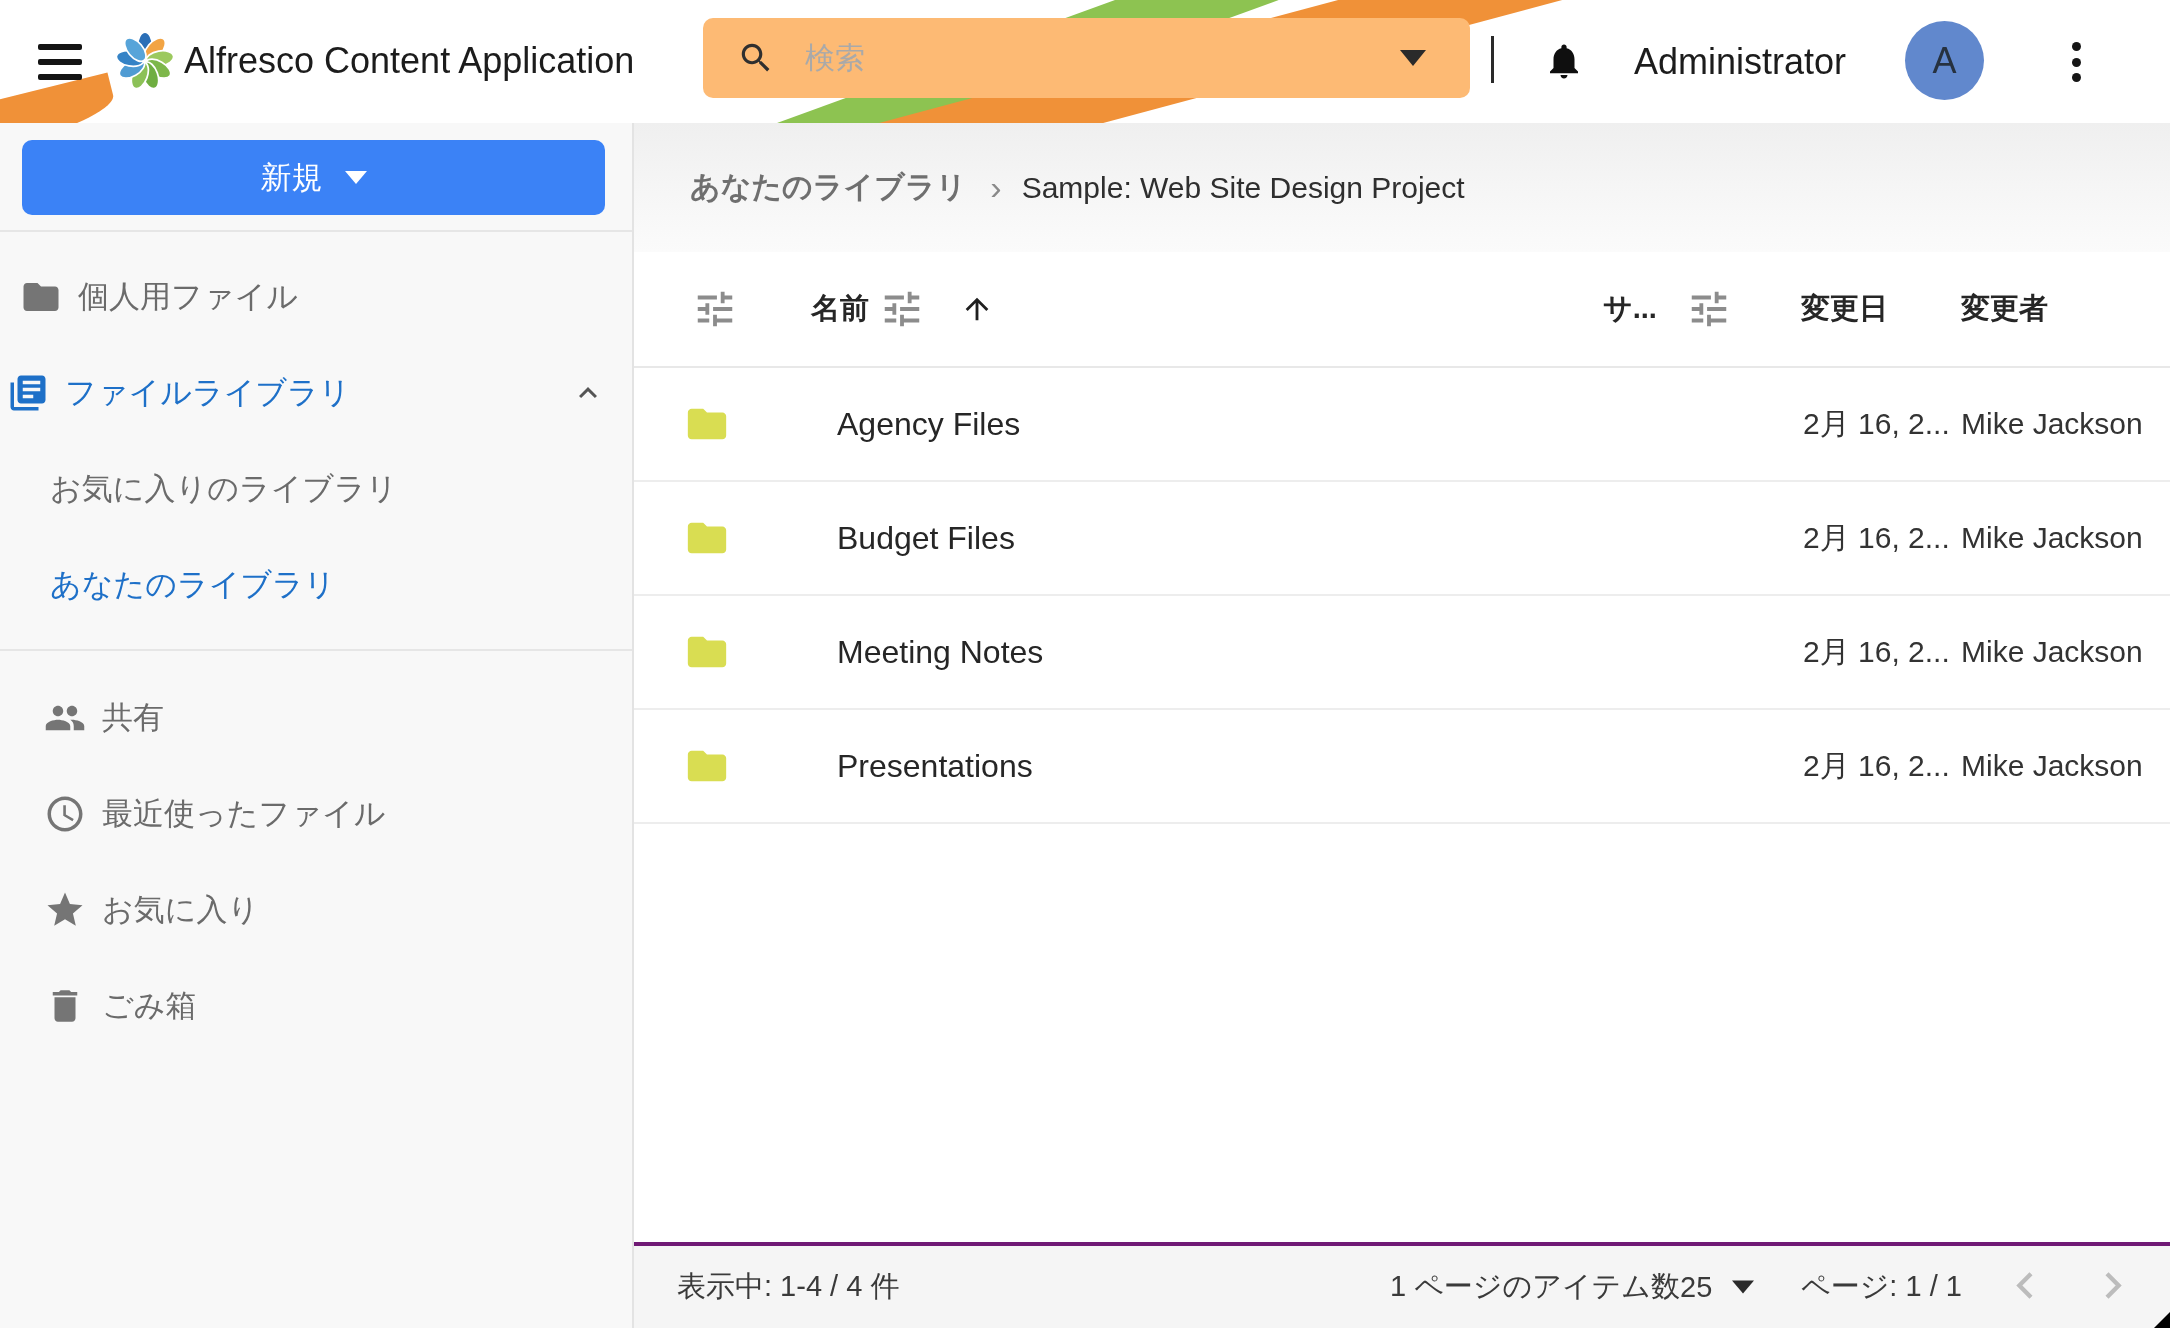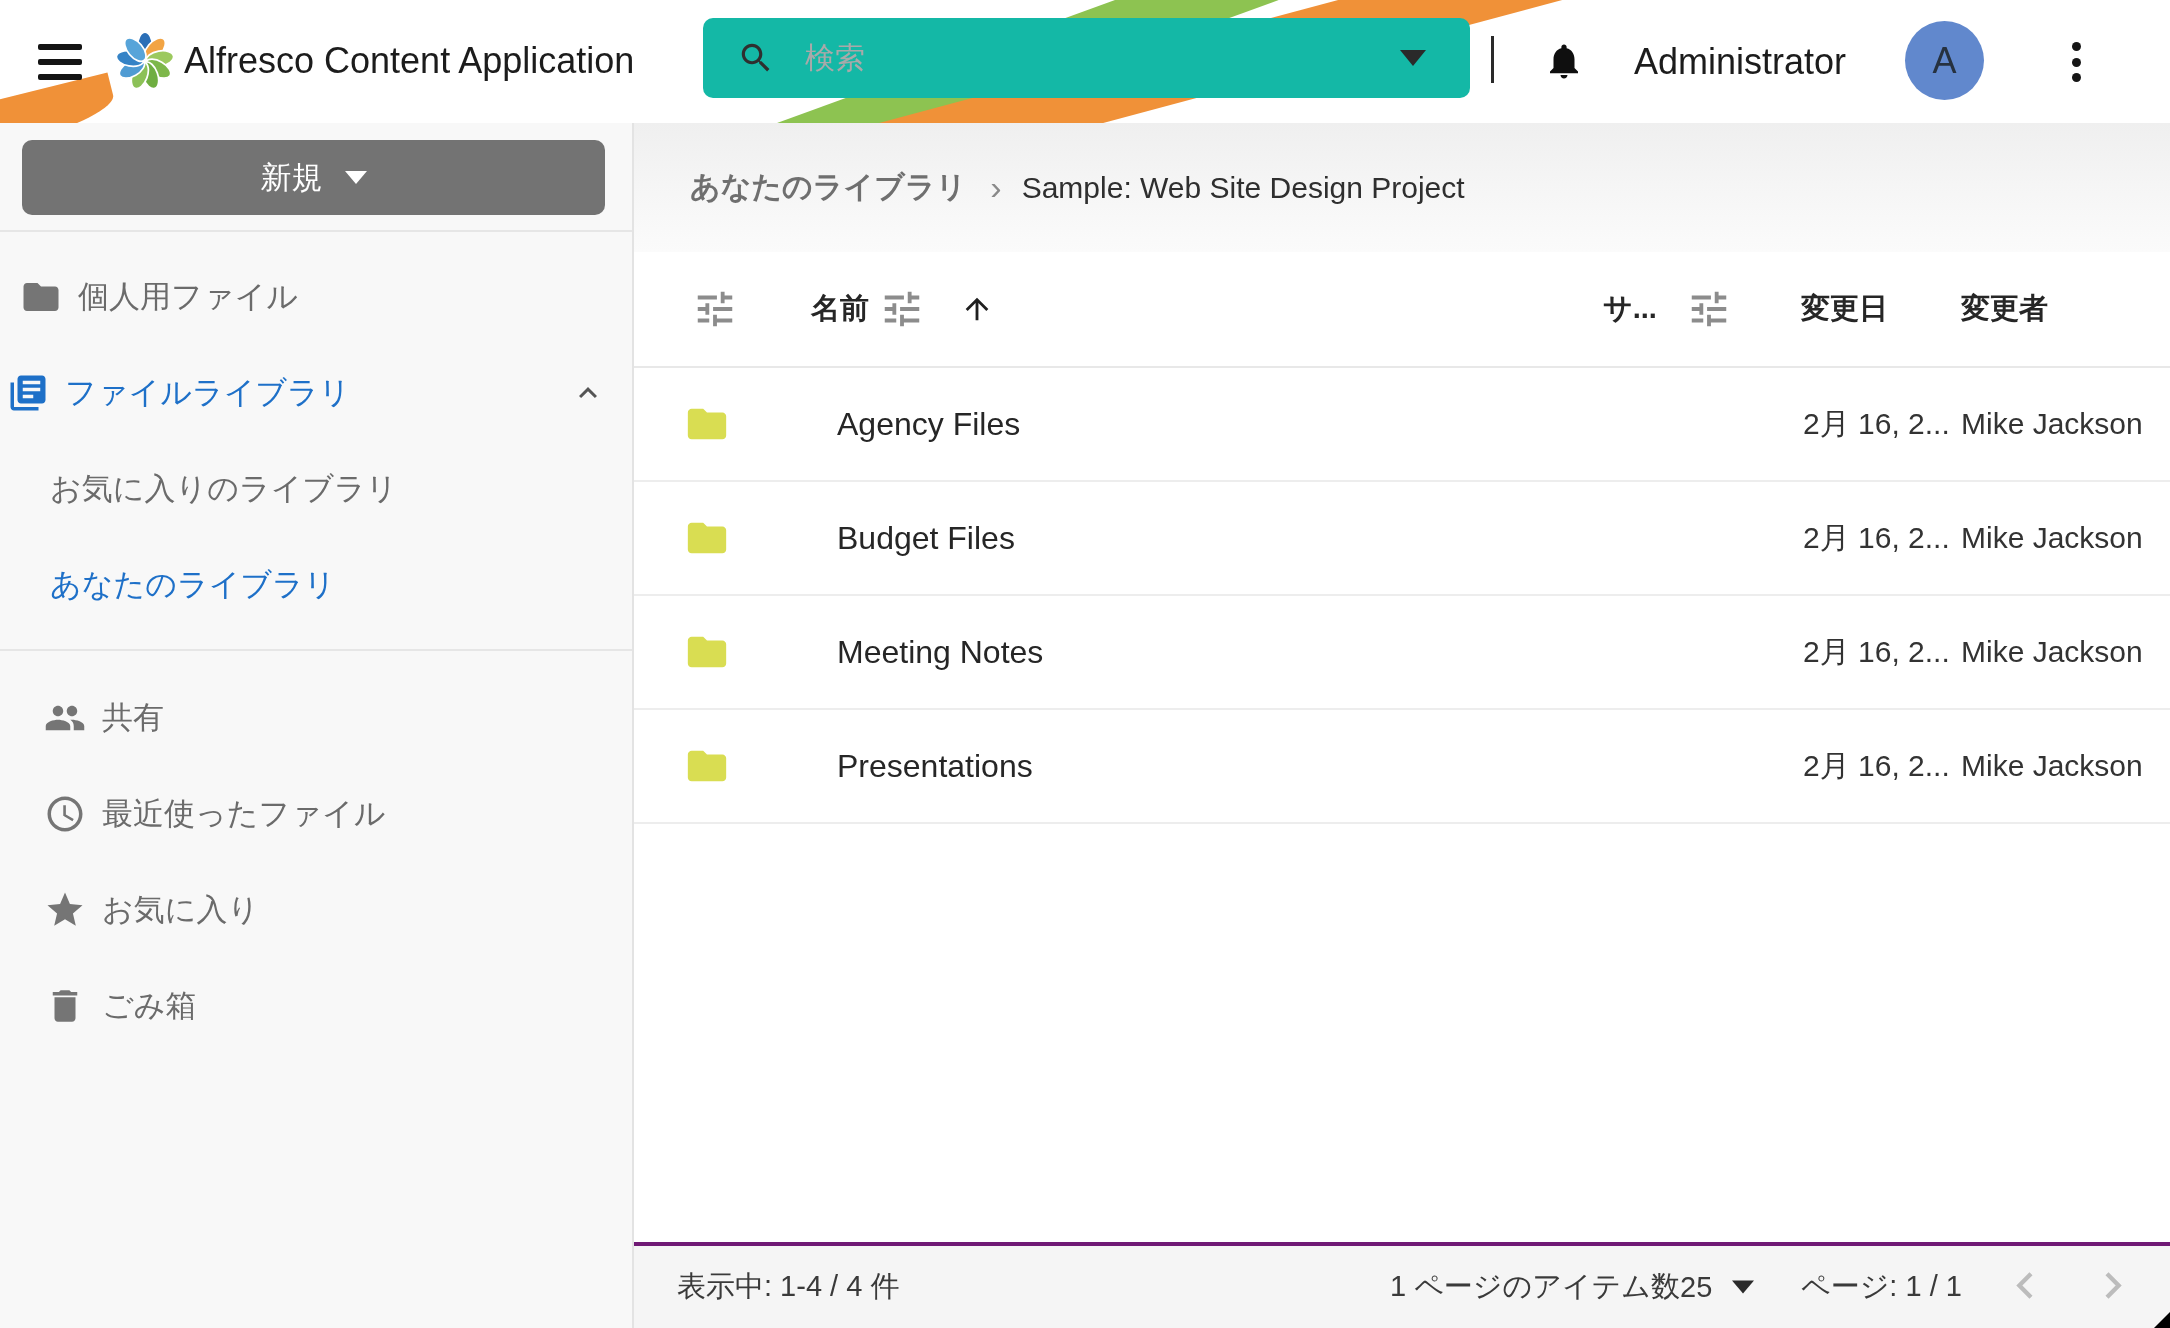--- a/index.html
+++ b/index.html
@@ -14,40 +14,40 @@
   .ribbon { z-index:0; }
   .ribbon-green  { left:672px; top:32px; width:720px; height:56px; background:#8dc351; transform:rotate(-20deg); }
   .ribbon-orange { left:830px; top:30px; width:800px; height:58px; background:#f09138; transform:rotate(-15deg); }
   .ribbon-left-orange { left:-84px; top:96px; width:200px; height:46px; background:#f09138;
     transform:rotate(-14deg); border-radius:0 0 100% 100%; }
   .hamburger { left:38px; top:44px; width:44px; height:36px; background:none; border:none; cursor:pointer;
     display:flex; flex-direction:column; justify-content:space-between; z-index:2; }
   .hamburger span { display:block; width:44px; height:6px; background:#141414; border-radius:2px; }
   .logo { left:116px; top:31px; width:58px; height:58px; z-index:2; }
   .app-title { left:184px; top:40px; font-size:36px; font-weight:400; color:#1c1c1c; z-index:2; white-space:nowrap; }
-  .search { left:703px; top:18px; width:767px; height:80px; background:#14b8a6; border-radius:10px;
+  .search { left:703px; top:18px; width:767px; height:80px; background:#fdba74; border-radius:10px;
     display:flex; align-items:center; z-index:2; }
   .search .mag { margin-left:34px; flex:0 0 auto; }
   .search input { flex:1 1 auto; margin-left:30px; border:none; background:transparent; outline:none;
     font-family:"Liberation Sans", sans-serif; font-size:30px; color:#333; }
   .search input::placeholder { color:#a9a9a9; }
   .search .caret { flex:0 0 auto; margin-right:44px; width:0; height:0;
     border-left:13px solid transparent; border-right:13px solid transparent; border-top:16px solid #2a2a2a; }
   .vdiv { left:1491px; top:36px; width:3px; height:47px; background:#2a2a2a; z-index:2; }
   .bell-btn { left:1543px; top:40px; background:none; border:none; cursor:pointer; z-index:2; }
   .user-name { left:1634px; top:41px; font-size:36px; font-weight:400; color:#1c1c1c; z-index:2; white-space:nowrap; }
   .avatar { left:1905px; top:21px; width:79px; height:79px; border-radius:50%; background:#6188cd;
     display:flex; align-items:center; justify-content:center; font-size:36px; color:#26313f; z-index:2; cursor:pointer; }
   .kebab { left:2066px; top:42px; width:20px; height:40px; background:none; border:none; cursor:pointer;
     display:flex; flex-direction:column; align-items:center; justify-content:space-between; z-index:2; }
   .kebab span { width:9px; height:9px; border-radius:50%; background:#161616; }
   
   .sidebar { position:absolute; left:0; top:123px; width:634px; height:1205px; background:#f8f8f8;
     border-right:2px solid #e3e3e3; }
-  .new-btn { position:absolute; left:22px; top:17px; width:583px; height:75px; background:#737373;
+  .new-btn { position:absolute; left:22px; top:17px; width:583px; height:75px; background:#3b82f6;
     border:none; border-radius:10px; color:#fff; font-family:"Liberation Sans", sans-serif;
     font-size:31px; font-weight:500; display:flex; align-items:center; justify-content:center; gap:22px; cursor:pointer; }
   .new-btn .tri { width:0; height:0; border-left:11px solid transparent; border-right:11px solid transparent;
     border-top:13px solid #fff; }
   .sb-divider { position:absolute; left:0; width:100%; height:2px; background:#e6e6e6; }
   .nav-item { position:absolute; left:0; width:100%; height:96px; display:flex; align-items:center;
     padding-left:44px; cursor:pointer; color:#6b6b6b; font-size:31px; }
   .nav-item .nicon { width:42px; height:42px; flex:0 0 auto; margin-right:16px; }
   .nav-item .nlabel { white-space:nowrap; }
   .nav-item.sub { padding-left:50px; }

